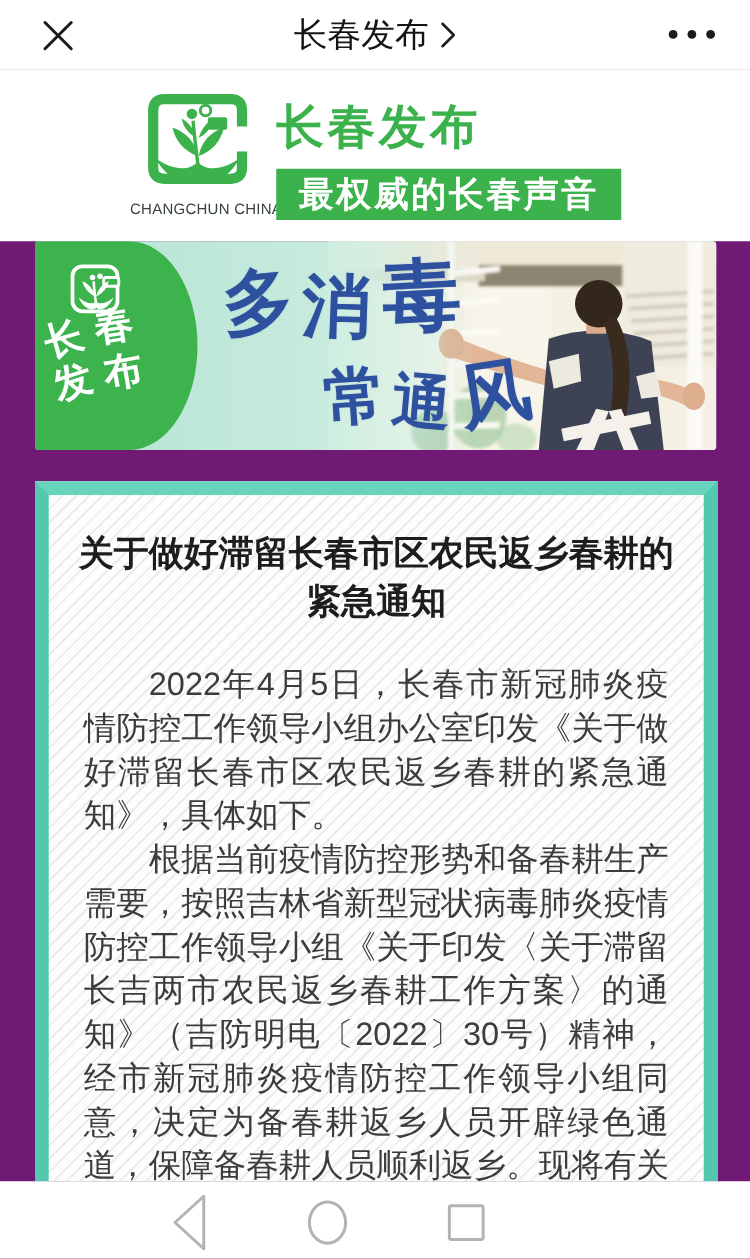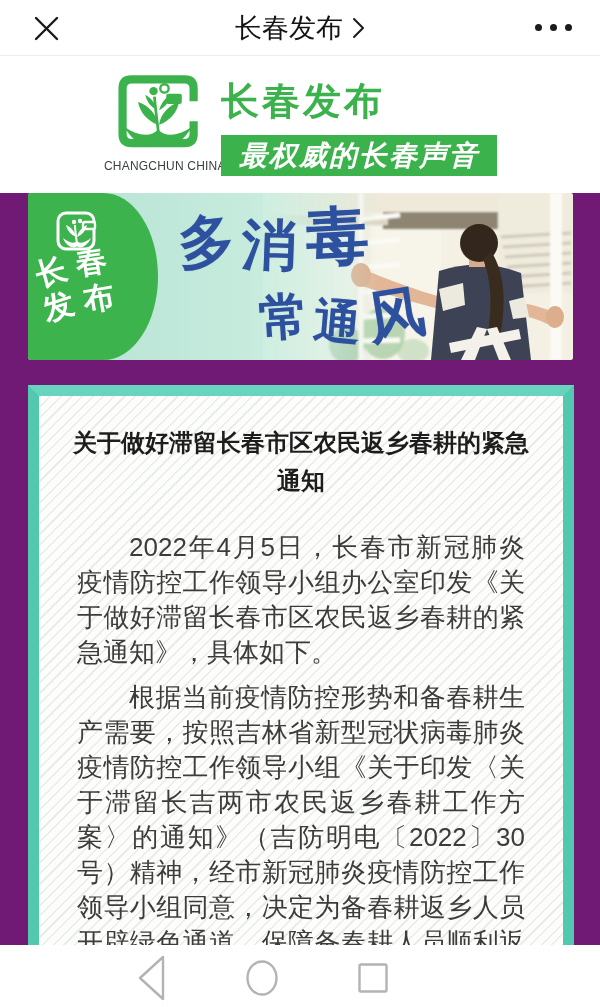--- a/index.html
+++ b/index.html
@@ -17,21 +17,21 @@
 
   
   .acct-header{position:absolute;top:56px;left:0;width:600px;height:137px;background:#fff;}
   .logo-wrap{position:absolute;left:104px;top:16px;width:110px;text-align:center;}
   .logo-en{font-size:12px;color:#37423b;letter-spacing:.2px;white-space:nowrap;margin-top:1px;}
   .logo-cn{font-size:11px;font-weight:bold;color:#0d0d0d;letter-spacing:2px;margin-top:19px;}
   .brand{position:absolute;left:221px;top:20px;}
   .brand-name{font-size:38px;font-weight:bold;color:#3bb24b;letter-spacing:3px;}
   .brand-tagline{margin-top:8px;width:276px;height:41px;background:#3bb24b;color:#fff;
                  font-family:"Liberation Serif","DejaVu Serif",serif;font-size:28px;font-weight:bold;
-                 letter-spacing:2px;display:flex;align-items:center;justify-content:center;font-style:italic;}
+                 letter-spacing:2px;display:flex;align-items:center;justify-content:center;}
 
   
   .banner{position:absolute;left:28px;top:193px;width:545px;height:167px;border-radius:3px;
           overflow:hidden;background:linear-gradient(90deg,#b4e2d3 0%,#c6ebdd 40%,#d3efe3 60%);}
   .photo{position:absolute;right:0;top:0;width:310px;height:167px;}
   .badge{position:absolute;left:0;top:0;width:130px;height:167px;background:#3cb34c;
          border-radius:0 55px 55px 0 / 0 84px 84px 0;z-index:3;}
   .badge-logo{position:absolute;left:27px;top:17px;}
   .badge-chars{position:absolute;left:6px;top:58px;width:82px;display:grid;
                grid-template-columns:1fr 1fr;row-gap:2px;transform:rotate(-12deg);
@@ -54,25 +54,25 @@
   .s-tong{font-size:47px;transform:rotate(5deg) translateY(4px);margin-left:5px;}
   .s-feng{font-size:57px;transform:rotate(-9deg);margin-left:7px;}
 
   
   .content-box{position:absolute;left:28px;top:385px;width:546px;height:560px;box-sizing:border-box;
      border:11px solid #52c8af;border-top-color:#69d4bd;border-bottom:none;overflow:hidden;
      background:
        repeating-linear-gradient(135deg, rgba(176,192,183,.25) 0px, rgba(176,192,183,.25) 1.6px,
          rgba(0,0,0,0) 1.6px, rgba(0,0,0,0) 7.5px),
        #fdfdfb;}
-  .article-title{margin:28px 24px 0;font-size:24px;font-weight:bold;line-height:38px;
+  .article-title{margin:28px 24px 0;font-size:28px;font-weight:bold;line-height:38px;
                  text-align:center;color:#1d1d1d;}
   .article-body{margin:30px 28px 0;font-size:26px;line-height:35px;color:#3c3c3c;
                 text-align:justify;text-justify:inter-ideograph;}
-  .article-body p{margin:10px;text-indent:2em;}
+  .article-body p{margin:0;text-indent:2em;}
 
   
   .bottom-nav{position:absolute;left:0;bottom:0;width:600px;height:62px;background:#fff;z-index:20;}
   .nav-icon{position:absolute;top:0;height:62px;cursor:pointer;}
   .nav-back{left:128px;}
   .nav-home{left:238px;}
   .nav-recents{left:350px;}
 </style>
 </head>
 <body>

